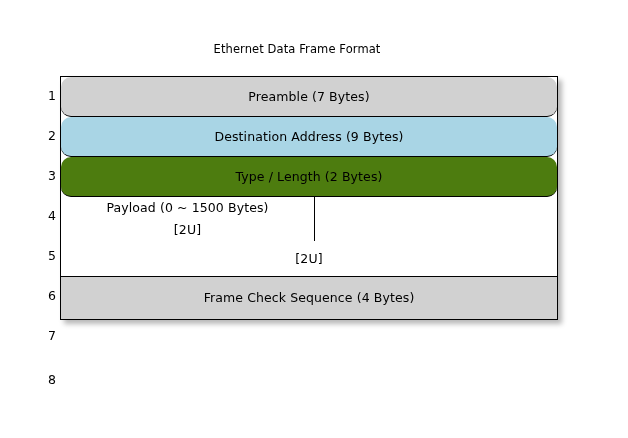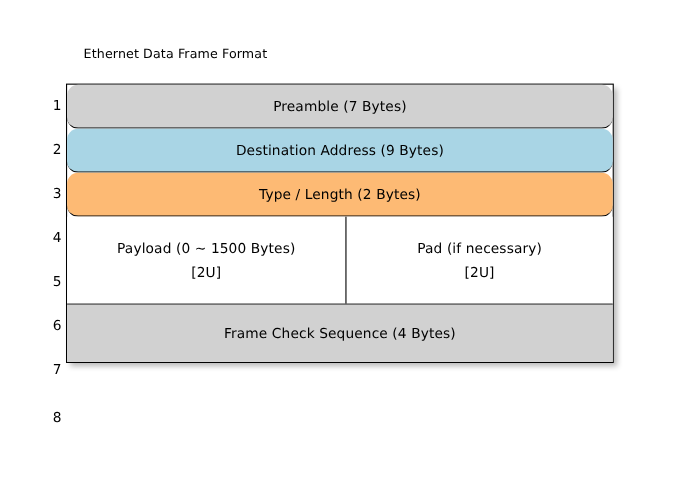--- a/index.html
+++ b/index.html
@@ -21,24 +21,24 @@
     position: absolute;
     left: 0;
     top: 0;
     width: 628px;
     height: 438px;
   }
 
   
   .title-block {
     position: absolute;
-    left: 76px;
+    left: 48px;
     top: 42px;
     width: 498px;
-    text-align: left;
+    text-align: center;
     line-height: 15px;
   }
   .title-main {
     font-size: 11.5px;
     letter-spacing: 0.1px;
     white-space: nowrap;
   }
   .title-sub {
     font-size: 10px;
     letter-spacing: 0.1px;
@@ -90,33 +90,34 @@
     font-size: 12.5px;
     letter-spacing: 0.1px;
     text-align: center;
     white-space: nowrap;
     line-height: 16px;
   }
 
   
   .row-h40 { height: 40px; border-radius: 10px; }
   .row-h80 { height: 80px; }
-  .row-h42 { height: 52px; }
+  .row-h42 { height: 42px; }
 
   
   .bg-gray   { background: #d1d1d1; }
   .bg-blue   { background: #a9d5e5; }
-  .bg-cream  { background: #fdba74; }
+  .bg-cream  { background: #4d7c0f; }
   .bg-white  { background: #ffffff; }
 
   
   .split-row {
     display: flex;
     align-items: stretch;
     padding: 0;
+    flex-direction: column;
   }
   .split-cell {
     display: flex;
     flex-direction: column;
     align-items: center;
     justify-content: center;
     box-sizing: border-box;
   }
   .split-cell.left {
     width: 254px;
@@ -169,21 +170,20 @@
     <div class="frame-row row-h40 bg-cream">
       <span class="cell-text">Type / Length (2 Bytes)</span>
     </div>
 
     <div class="frame-row row-h80 bg-white split-row">
       <div class="split-cell left">
         <span class="cell-line2">Payload (0 ~ 1500 Bytes)</span>
         <span class="cell-line2">[2U]</span>
       </div>
       <div class="split-cell right">
-        <span class="cell-line2">Pad (if necessary)</span>
         <span class="cell-line2">[2U]</span>
       </div>
     </div>
 
     <div class="frame-row row-h42 bg-gray">
       <span class="cell-text">Frame Check Sequence (4 Bytes)</span>
     </div>
 
   </div>
 </div>

